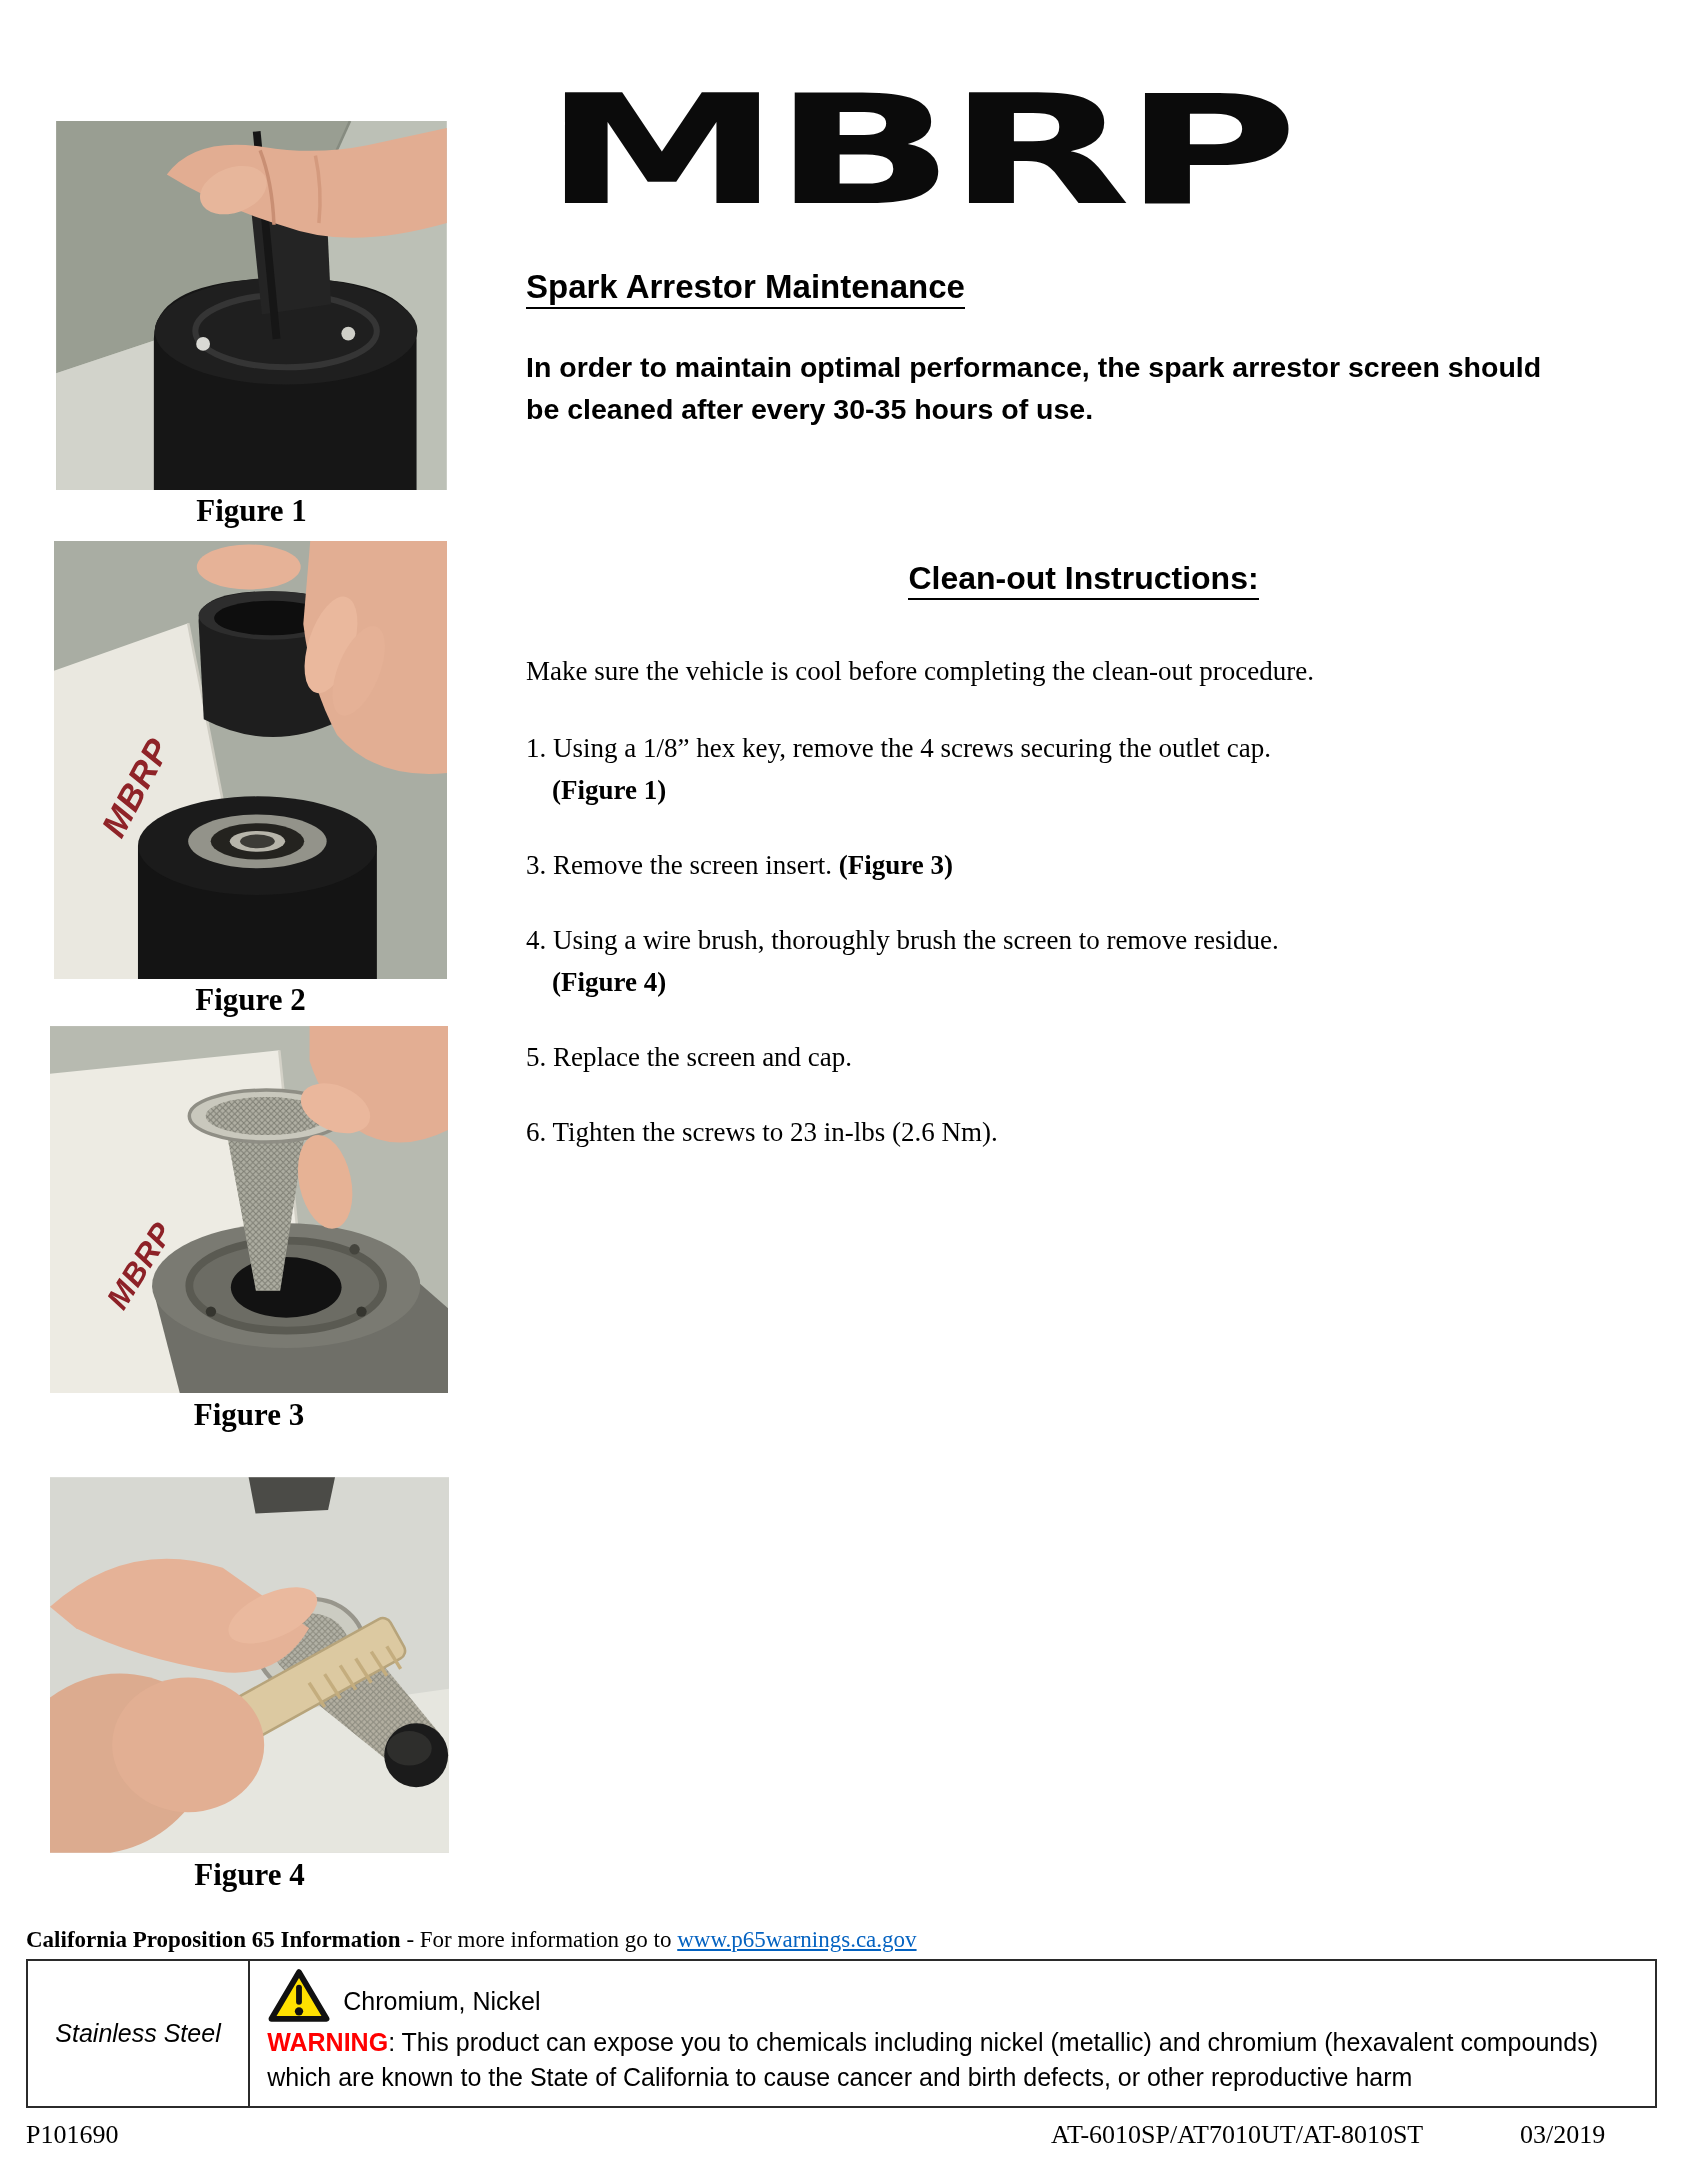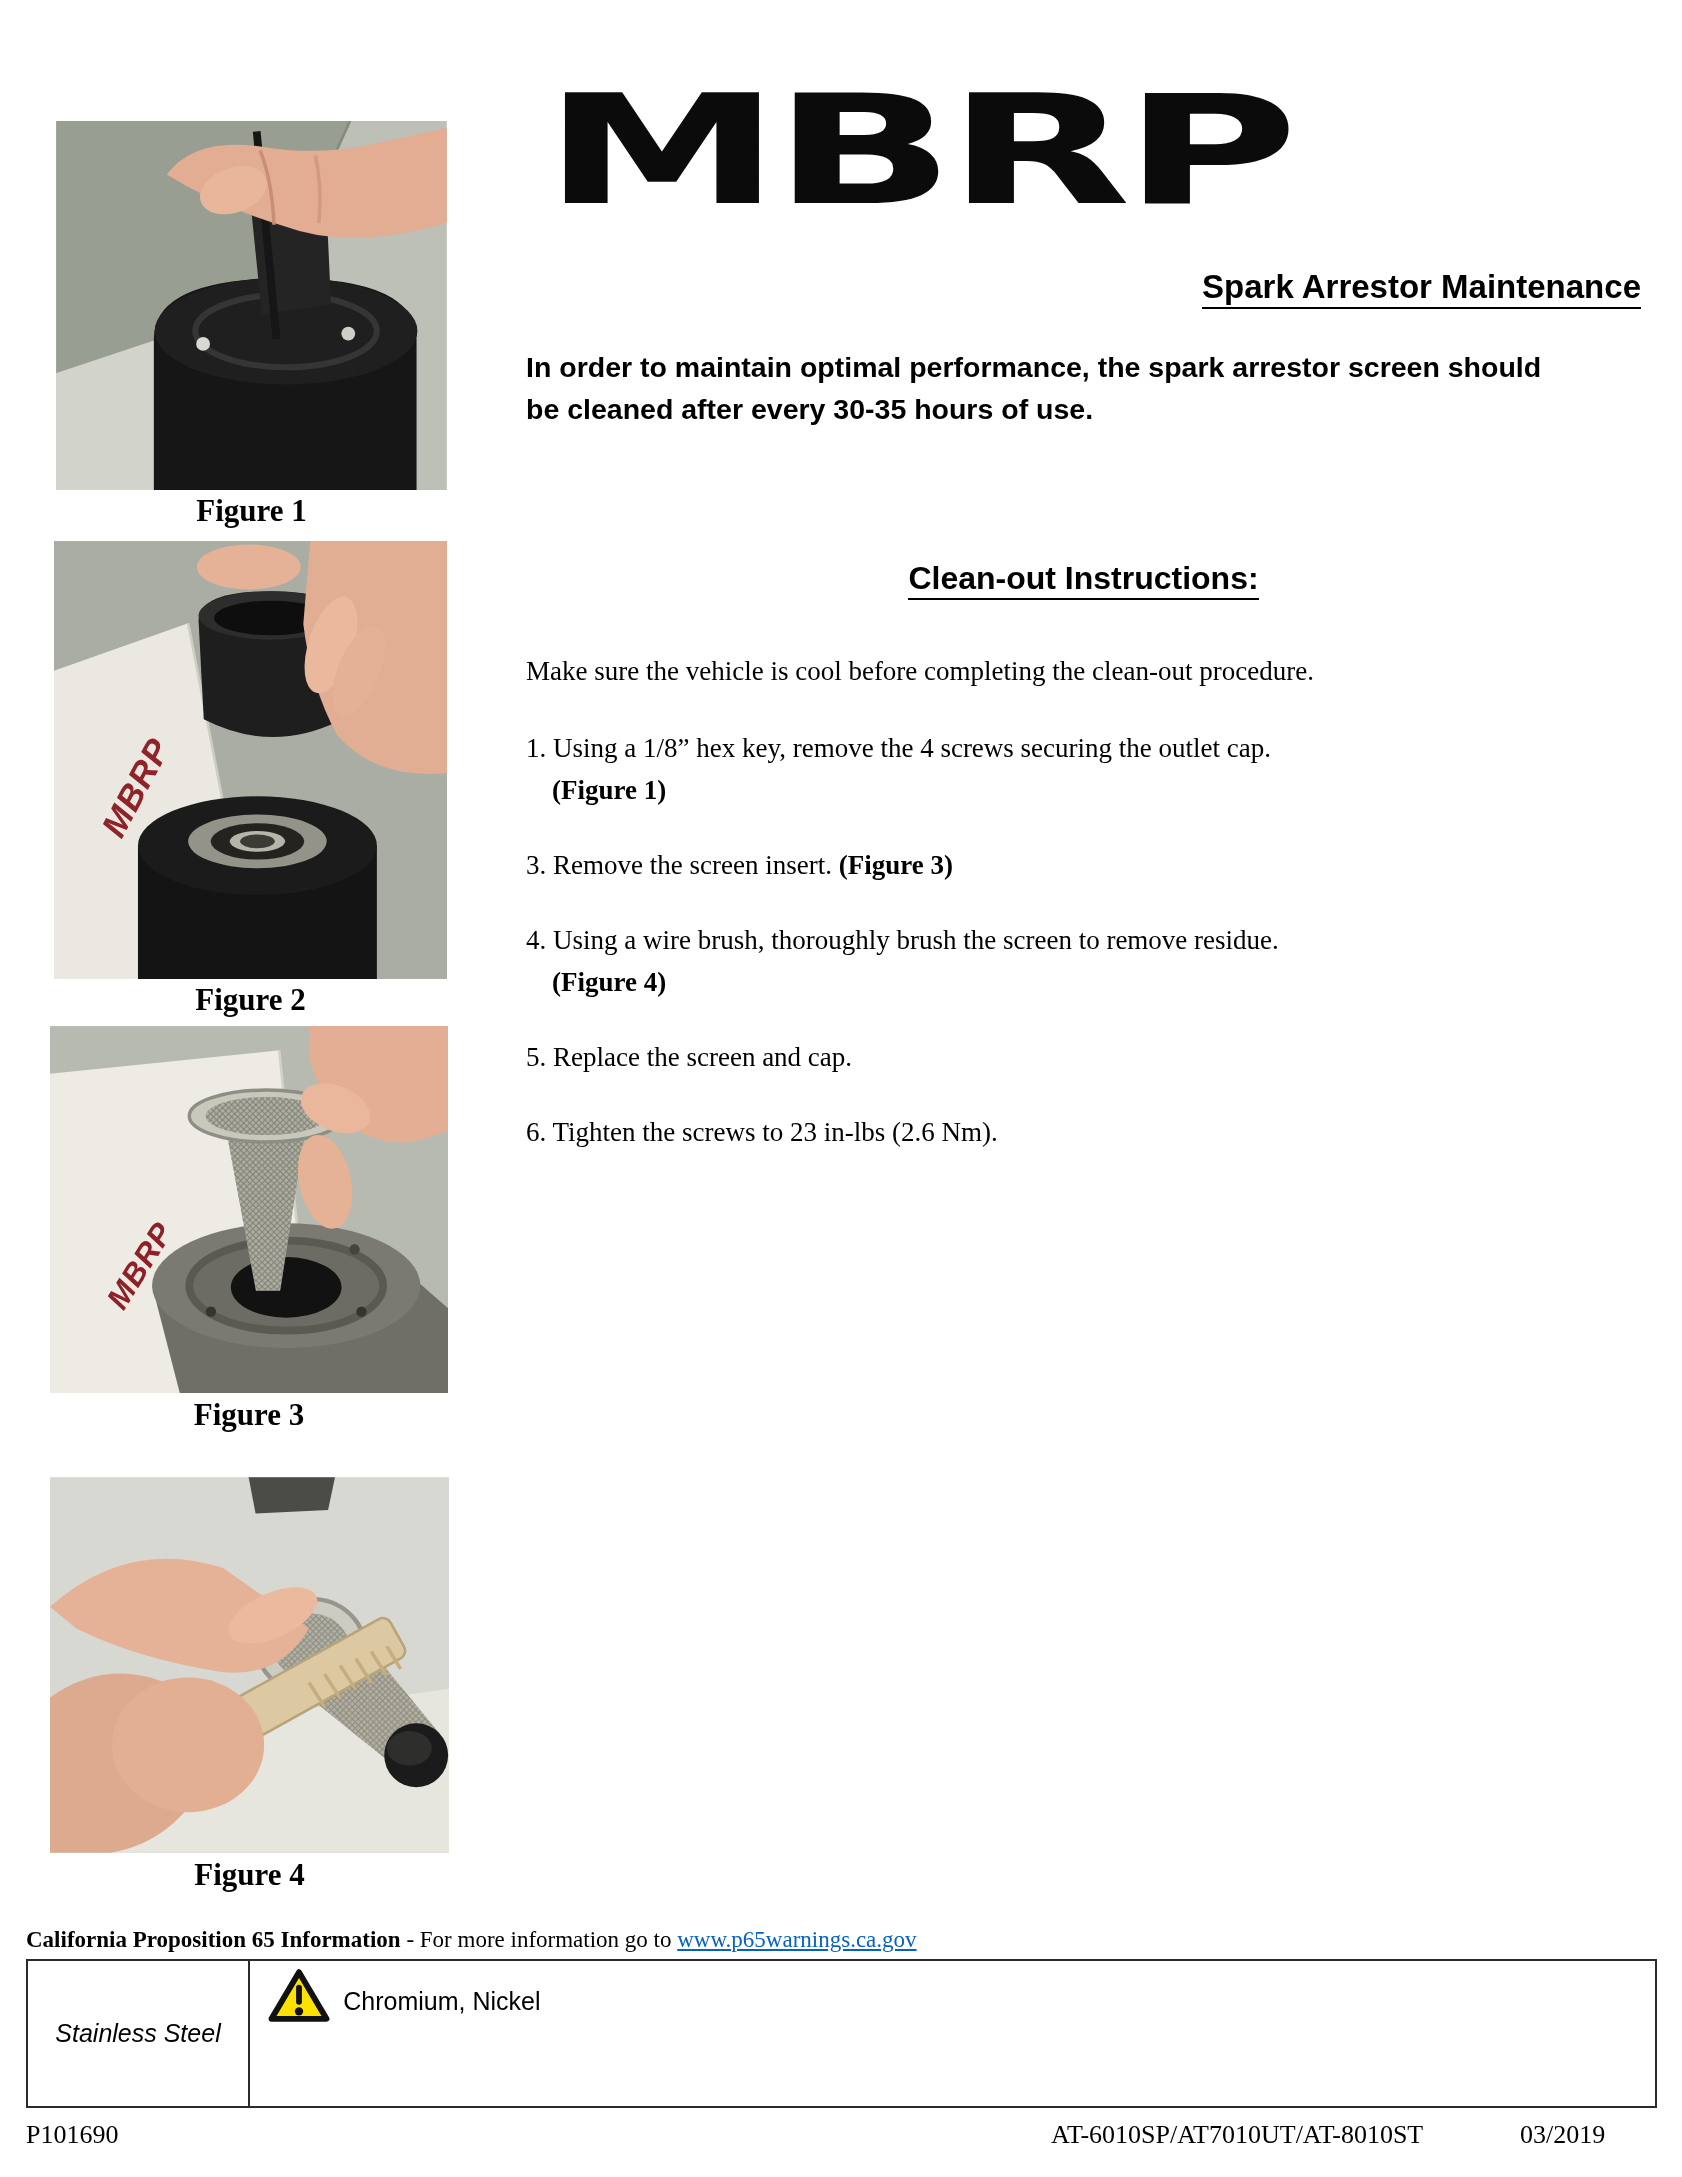--- a/index.html
+++ b/index.html
@@ -18,21 +18,21 @@
   #fig3{left:50px;top:1026px;width:398px;height:367px;}
   #cap3{left:50px;top:1397px;width:398px;}
   #fig4{left:50px;top:1477px;width:399px;height:376px;}
   #cap4{left:50px;top:1857px;width:399px;}
 
   
   #logo{position:absolute;left:543px;top:73px;width:747px;height:147px;}
   #logo svg{display:block;width:100%;height:100%;}
   #logo text{font-family:"DejaVu Sans",sans-serif;font-weight:bold;fill:#0b0b0b;}
 
-  .doc-title{position:absolute;left:526px;top:268px;width:1115px;text-align:right;
+  .doc-title{position:absolute;left:526px;top:268px;width:1115px;text-align:left;
              font-family:"Liberation Sans",sans-serif;font-weight:bold;font-size:33px;}
   .doc-title span,.section-heading span{border-bottom:2.6px solid #000;padding-bottom:1.7px;}
   .intro{position:absolute;left:526px;top:346px;width:1051px;
          font-family:"Liberation Sans",sans-serif;font-weight:bold;font-size:28.5px;line-height:42px;}
   .section-heading{position:absolute;left:526px;top:560px;width:1115px;text-align:center;
          font-family:"Liberation Sans",sans-serif;font-weight:bold;font-size:32px;}
   .body-text{position:absolute;left:526px;top:650px;width:1141px;
          font-size:27px;line-height:42px;}
   .body-text p{margin:0 0 35px 0;}
   .body-text p.step{margin:8px 0 33px 0;}
@@ -222,20 +222,23 @@
     <div class="warn-left">Stainless Steel</div>
     <div class="warn-right">
       <div class="warn-row1">
         <svg width="64" height="55" viewBox="0 0 76 66">
           <polygon class="tri" points="38,5 71,61 5,61"></polygon>
           <rect x="34.5" y="20" width="7" height="24" rx="3.5" fill="#111"></rect>
           <circle cx="38" cy="52" r="5" fill="#111"></circle>
         </svg>
         <span class="chem">Chromium, Nickel</span>
       </div>
+      <div class="warn-para">
+        <span class="warn-label">WARNING</span><span>: This product can expose you to chemicals including nickel (metallic) and chromium (hexavalent compounds) which are known to the State of California to cause cancer and birth defects, or other reproductive harm</span>
+      </div>
     </div>
   </div>
 
   <div class="footer-item" id="footer-left">P101690</div>
   <div class="footer-item" id="footer-part">AT-6010SP/AT7010UT/AT-8010ST</div>
   <div class="footer-item" id="footer-date">03/2019</div>
 
 </div>
 
 

